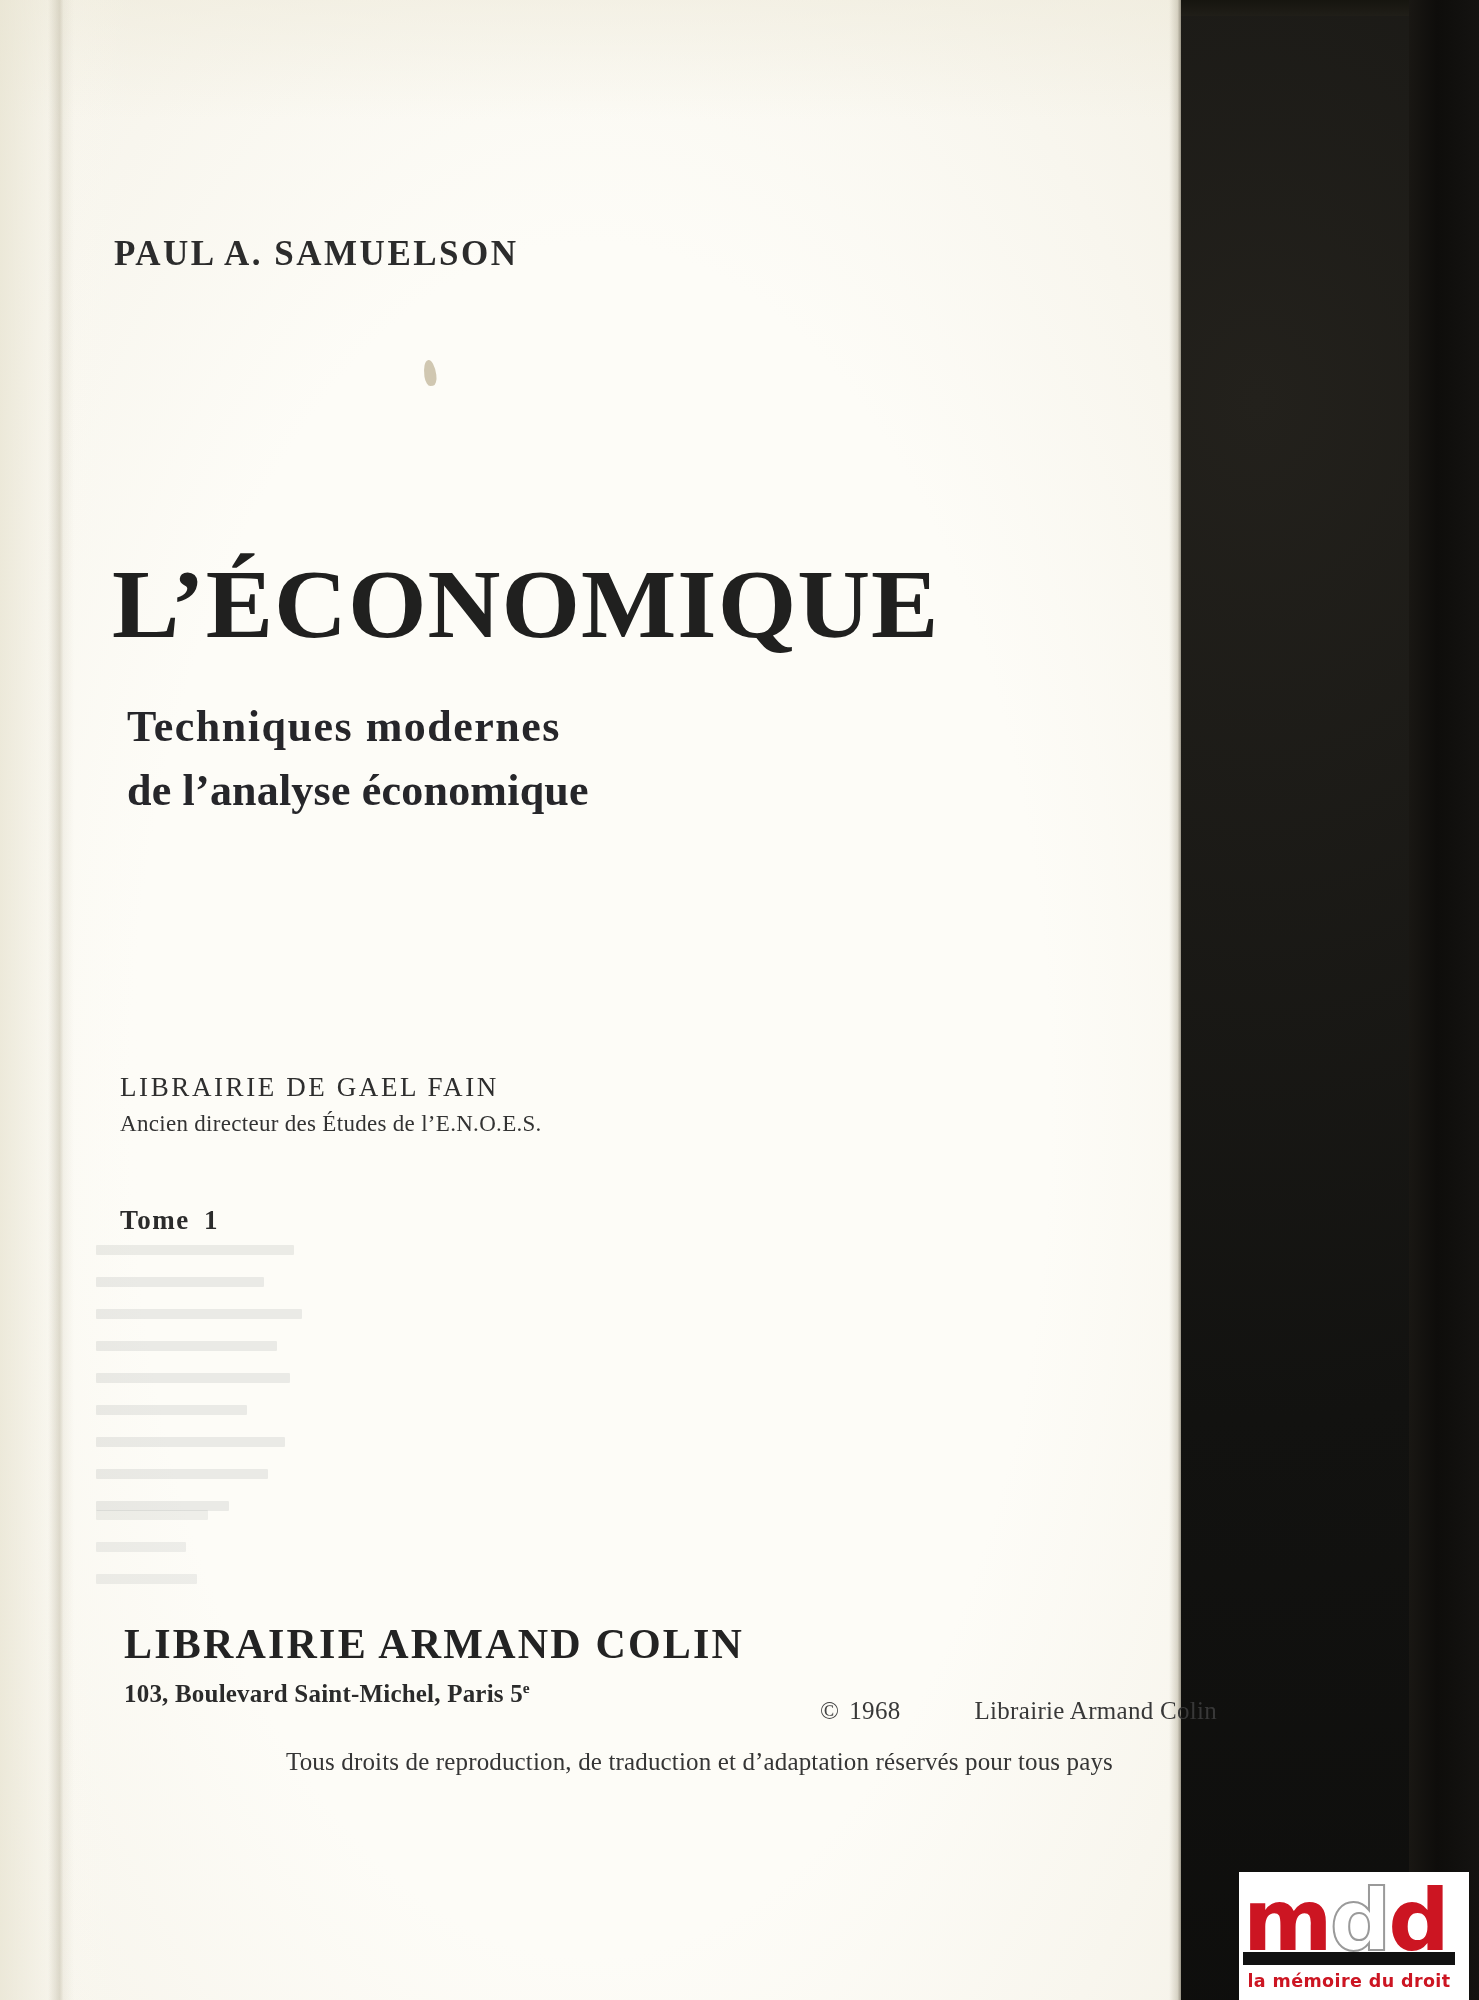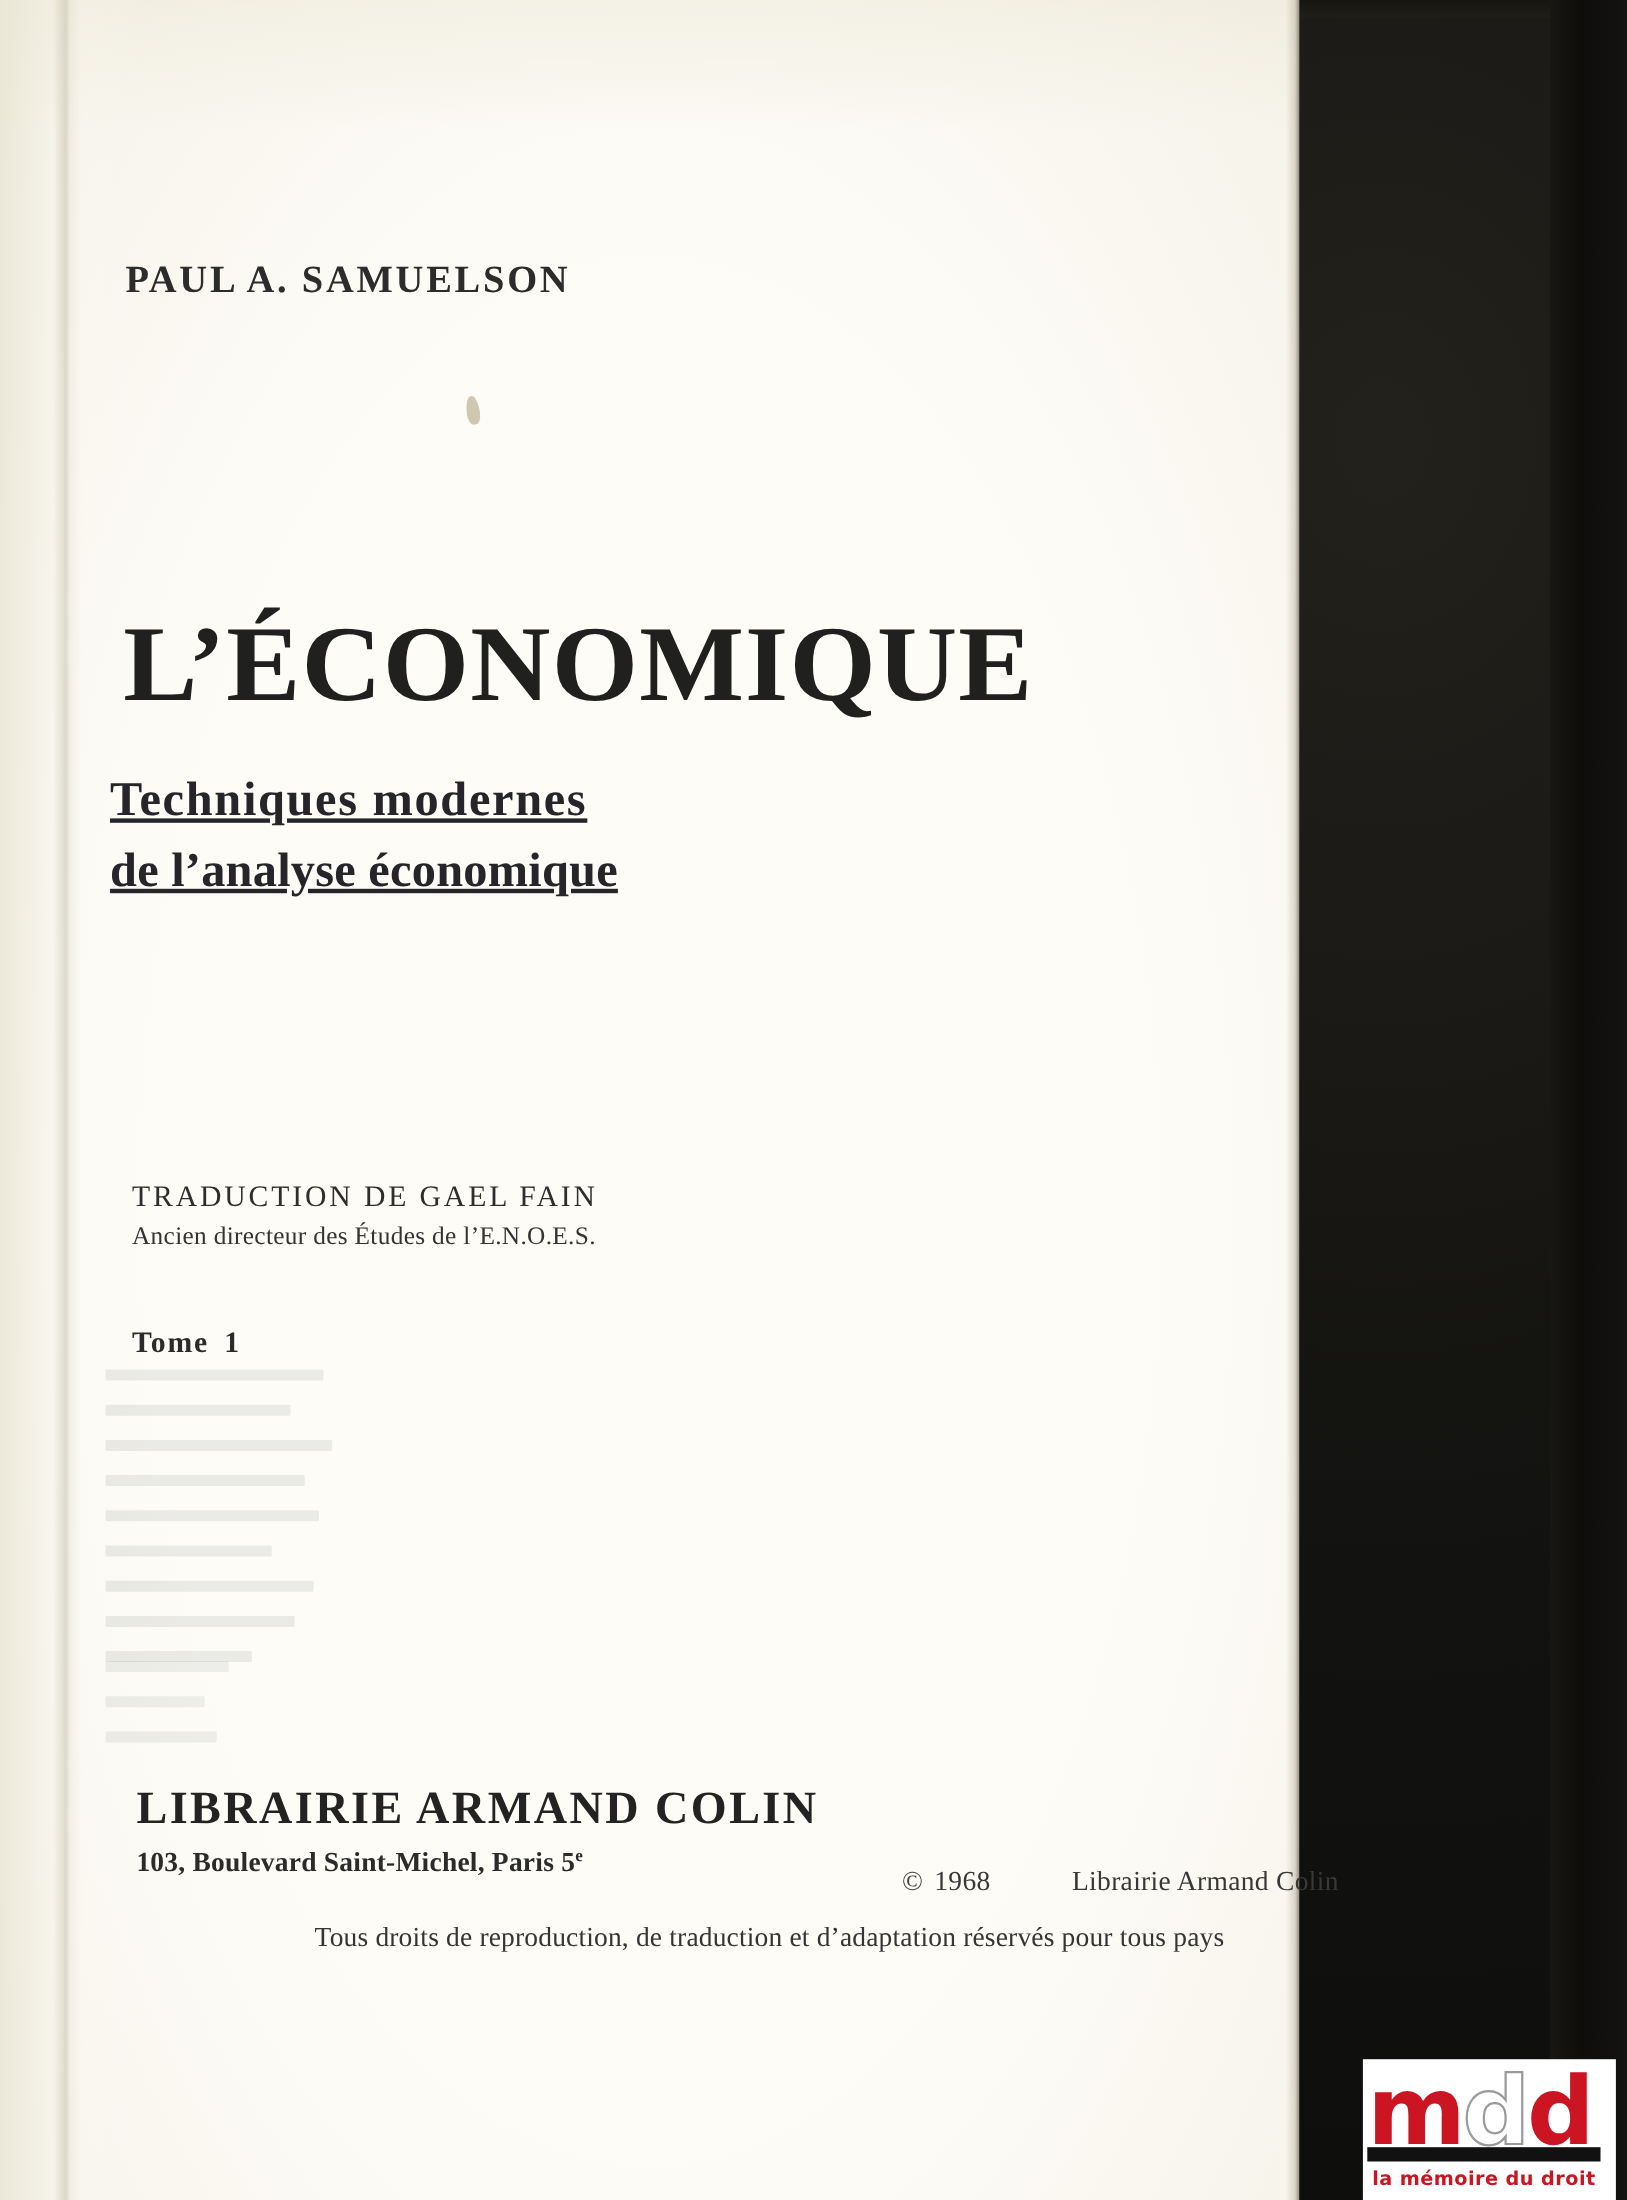--- a/index.html
+++ b/index.html
@@ -160,27 +160,26 @@
     font-weight: bold;
     letter-spacing: 1px;
     color: #20201f;
     line-height: 1;
     transform: scaleX(1.03);
     transform-origin: left center;
   }
 
   .subtitle {
     position: absolute;
-    left: 100px;
+    left: 127px;
     top: 700px;
     font-size: 44px;
     font-weight: bold;
     color: #26262a;
     line-height: 1.22;
-    text-decoration: underline;
   }
   .subtitle .l1 { letter-spacing: 1.5px; display: block; }
   .subtitle .l2 { letter-spacing: 0.2px; display: block; margin-top: 10px; }
 
   .translator {
     position: absolute;
     left: 120px;
     top: 1072px;
   }
   .translator .t1 {
@@ -334,21 +333,21 @@
       <div class="smudge"></div>
 
       <div class="main-title">L’ÉCONOMIQUE</div>
 
       <div class="subtitle">
         <span class="l1">Techniques  modernes</span>
         <span class="l2">de l’analyse économique</span>
       </div>
 
       <div class="translator">
-        <div class="t1">TRADUCTION DE GAEL FAIN</div>
+        <div class="t1">LIBRAIRIE DE GAEL FAIN</div>
         <div class="t2">Ancien directeur des Études de l’E.N.O.E.S.</div>
       </div>
 
       <div class="tome">
         <span>Tome</span><span class="num">1</span>
       </div>
 
       <div class="publisher">
         <div class="p1">LIBRAIRIE ARMAND COLIN</div>
         <div class="p2"><span>103, Boulevard Saint-Michel, Paris 5</span><sup>e</sup></div>

